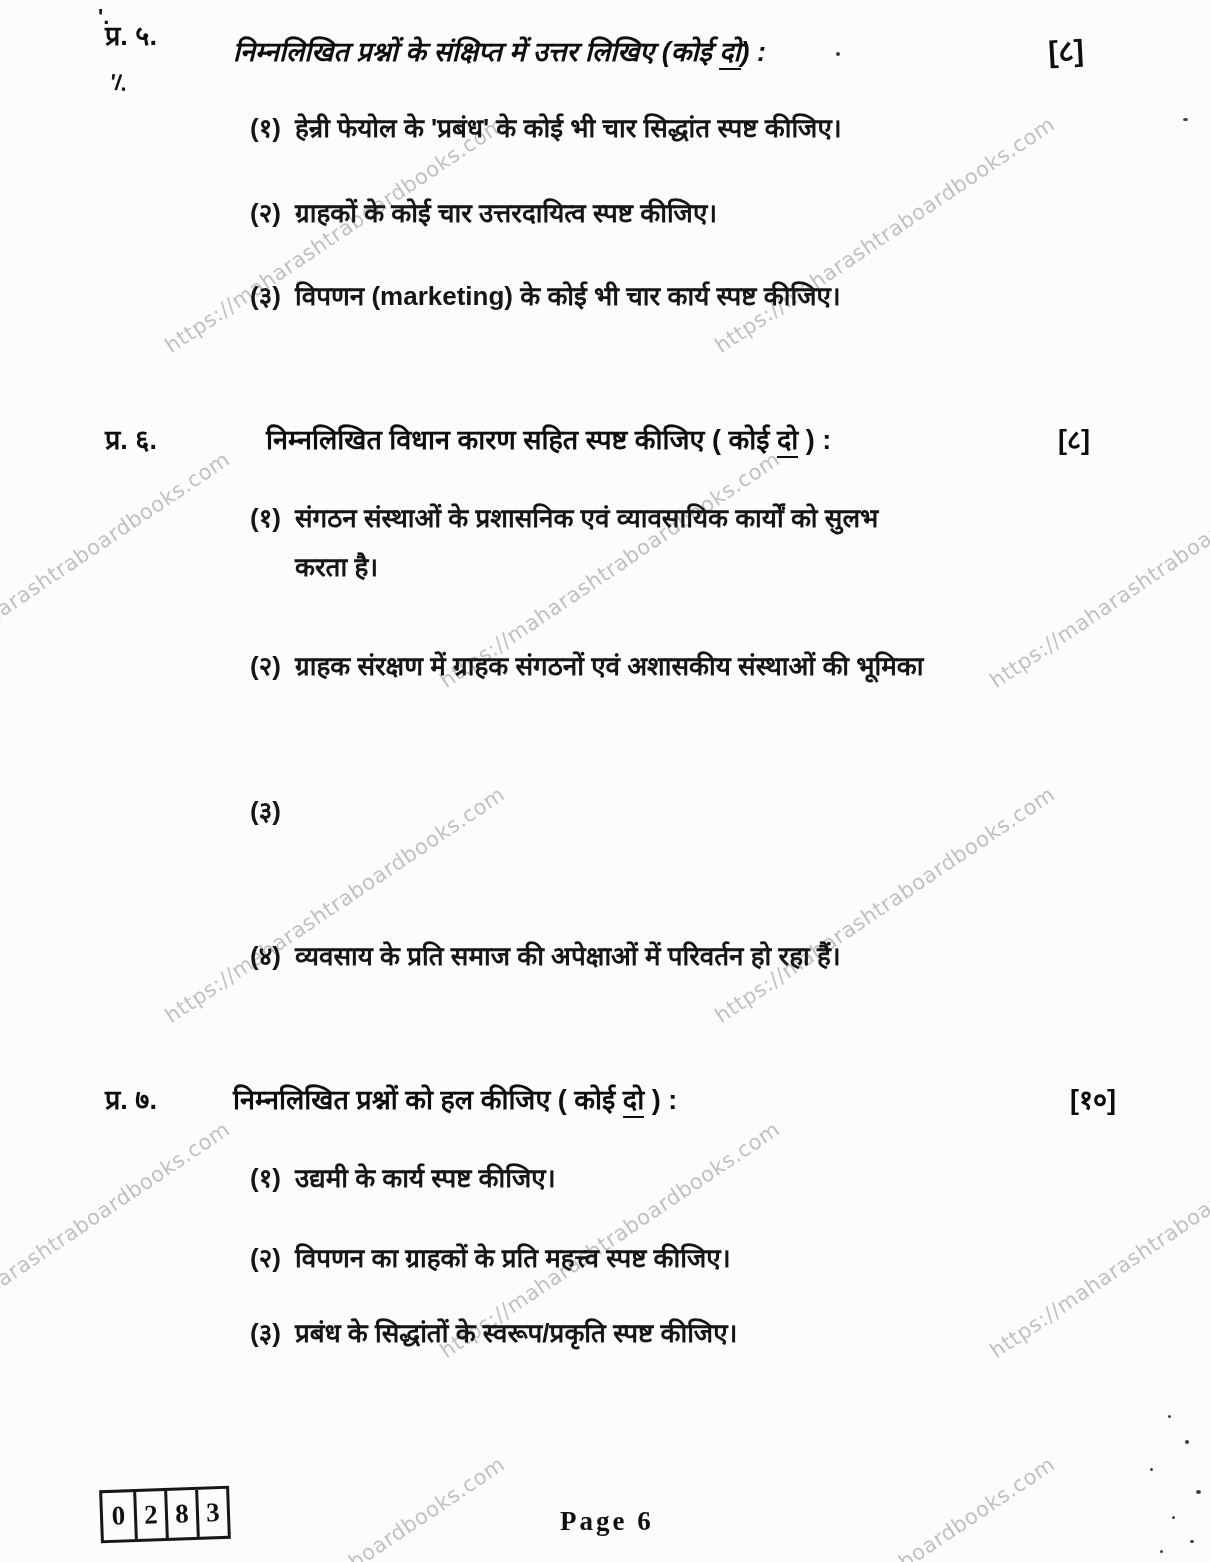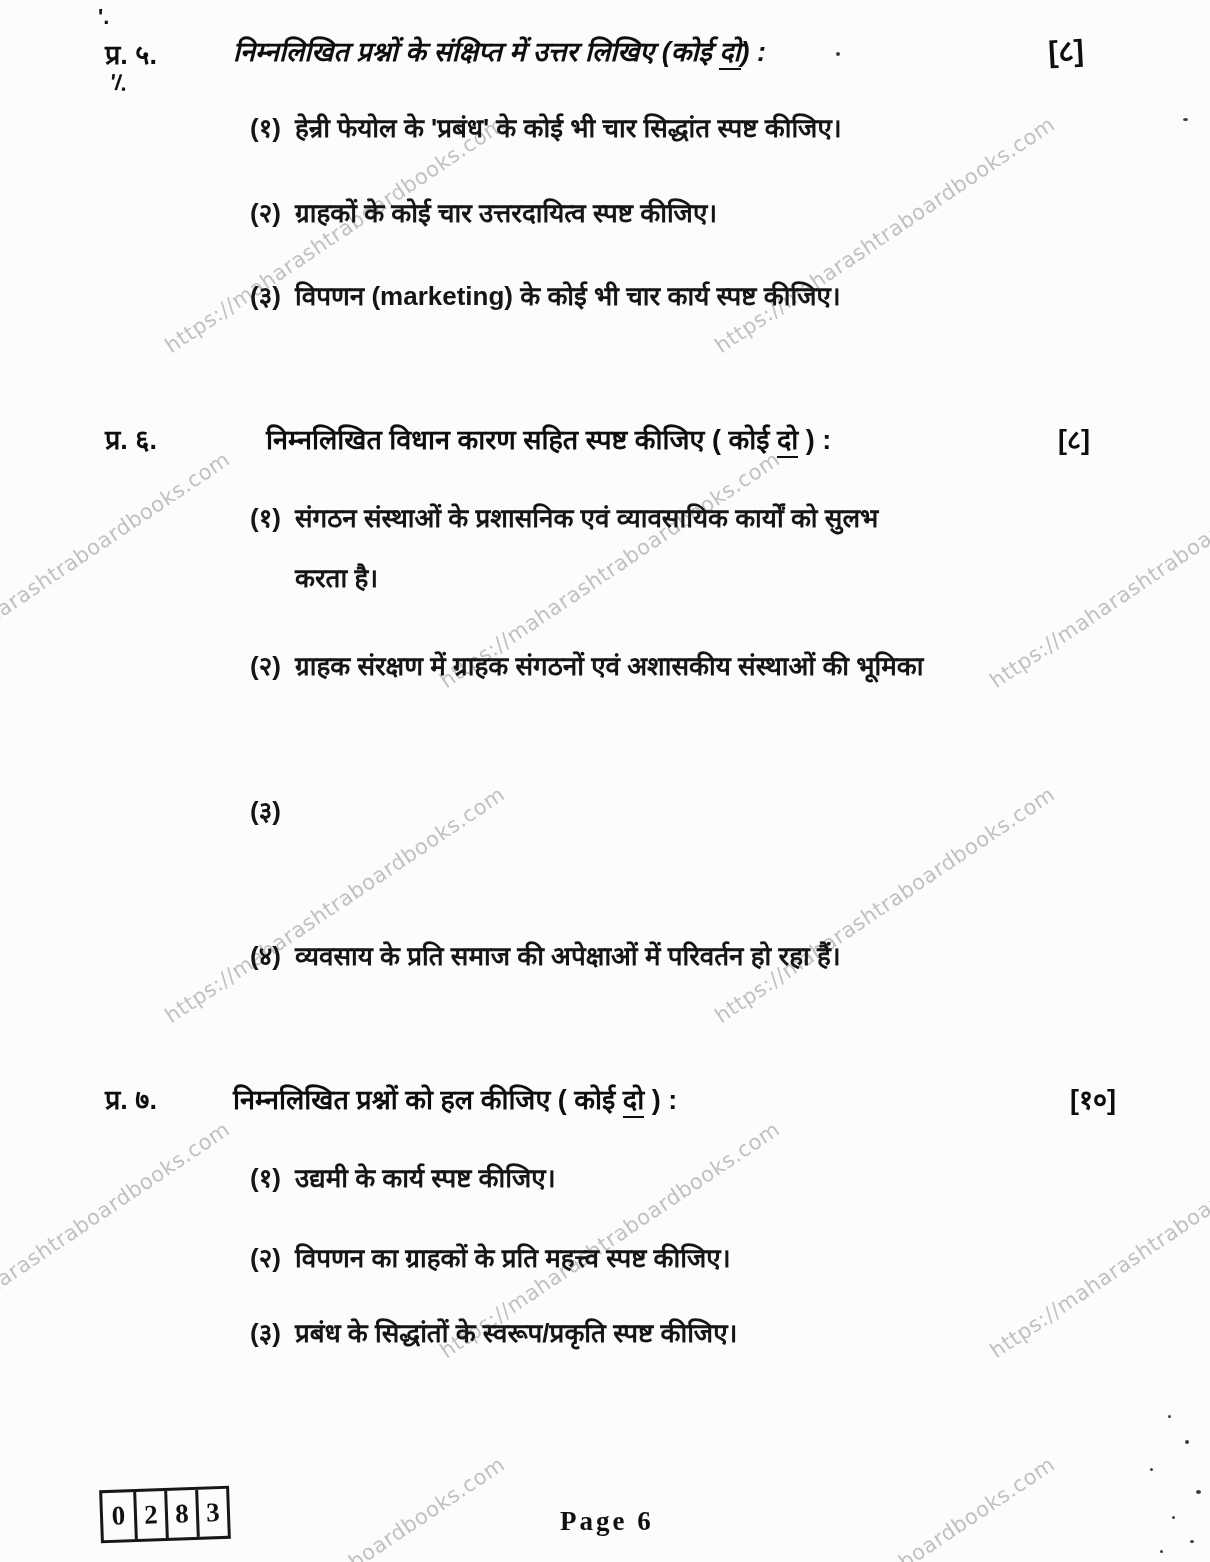--- a/index.html
+++ b/index.html
@@ -60,21 +60,21 @@
     position: absolute;
     left: 250px;
     width: 740px;
     font-size: 26px;
     font-weight: 600;
     line-height: 37px;
     color: #151515;
   }
   .item .inum { position: absolute; left: 0; top: 0; }
   .item .iline { display: block; margin-left: 45px; }
-  .item .iline.cont { margin-top: 23px; }
+  .item .iline.cont { margin-top: 12px; }
 
   .stray {
     position: absolute;
     font-size: 22px;
     font-weight: 700;
     color: #111;
   }
 
   
   #code-box {
@@ -126,21 +126,21 @@
     <span class="wm" style="left: 1160px; top: 1240px;">https://maharashtraboardbooks.com</span>
     <span class="wm" style="left: 335px; top: 1575px;">https://maharashtraboardbooks.com</span>
     <span class="wm" style="left: 885px; top: 1575px;">https://maharashtraboardbooks.com</span>
   </div>
 
 <div id="doc">
 
   <span class="stray" style="left:98px; top:4px;">'.</span>
   <span class="stray" style="left:110px; top:70px; transform:rotate(8deg);">'/.</span>
 
-  <div class="q-num" style="top:35px;">प्र. ५.</div>
+  <div class="q-num" style="top:16px;">प्र. ५.</div>
   <div class="q-title" style="top:32px;font-style:italic;">
     <span>निम्नलिखित प्रश्नों के संक्षिप्त में उत्तर लिखिए (कोई </span><span class="u">दो</span><span>) :</span>
   </div>
   <div class="q-marks hand" style="top:28px;">[८]</div>
 
   <div class="item" style="top:110px;">
     <span class="inum">(१)</span>
     <span class="iline">हेन्री फेयोल के 'प्रबंध' के कोई भी चार सिद्धांत स्पष्ट कीजिए।</span>
   </div>
   <div class="item" style="top:195px;">

